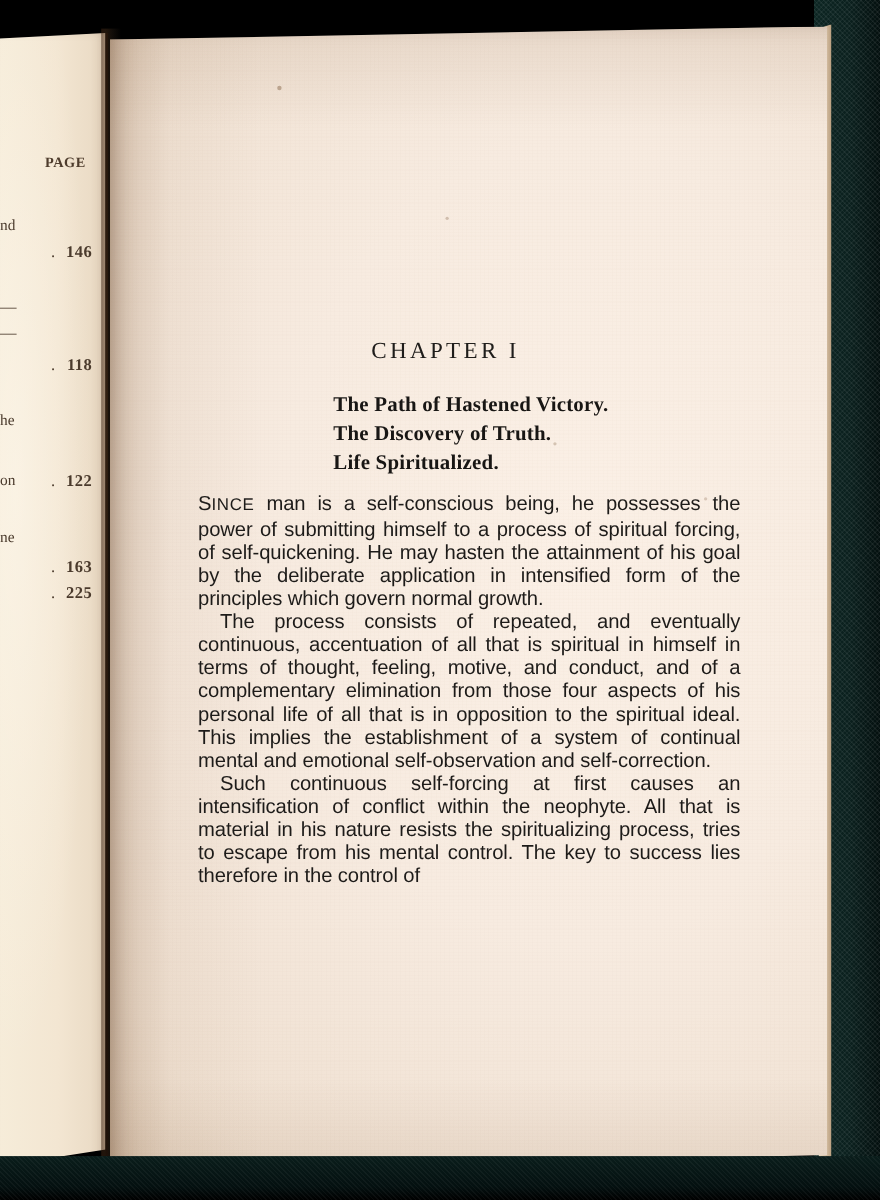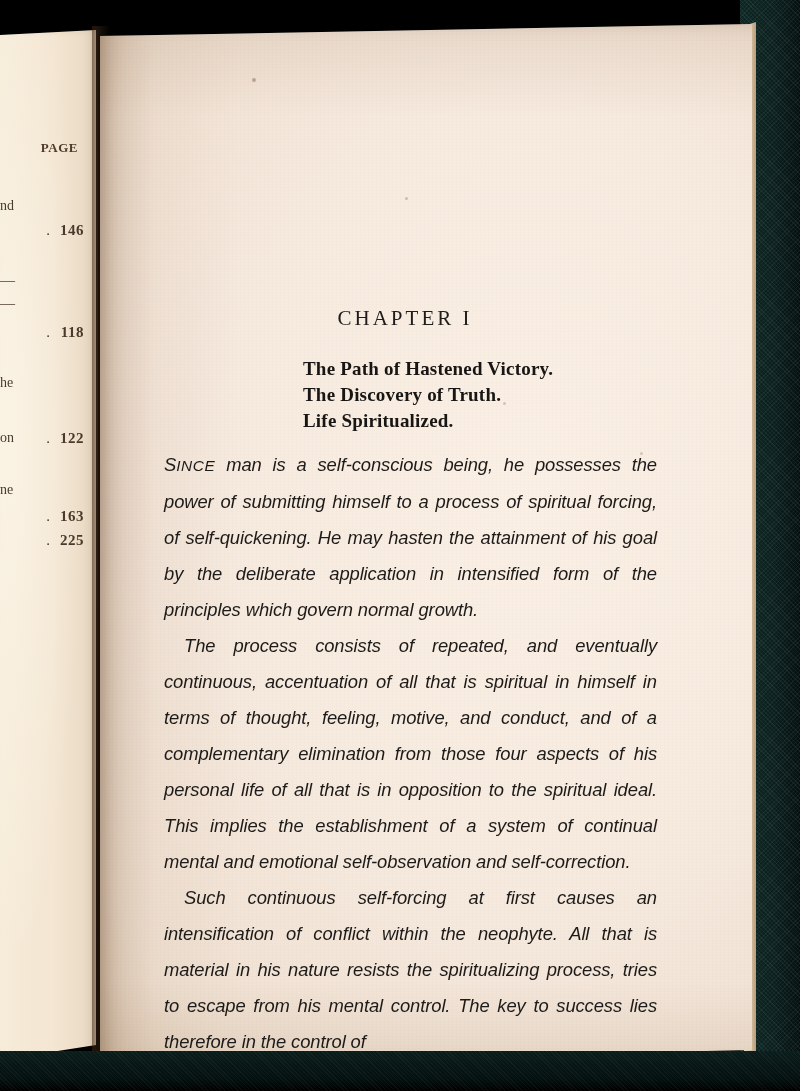--- a/index.html
+++ b/index.html
@@ -210,30 +210,29 @@
     font-weight: 700;
     font-size: 19px;
     line-height: 26px;
     color: #181614;
     letter-spacing: 0.2px;
   }
   .subtitles div { white-space: nowrap; margin-left: 40px; }
 
   .body-text {
     position: absolute;
-    left: 64px;
+    left: 80px;
     top: 423px;
     width: 493px;
     font-family: "Liberation Sans", sans-serif;
     font-size: 18.4px;
-    line-height: 36px;
+    line-height: 21px;
     color: #1d1b19;
     text-align: justify;
     letter-spacing: -0.1px;
-    font-style: italic;
   }
   .body-text p {
     margin: 0;
     text-indent: 20px;
     hyphens: manual;
   }
   .body-text p.first { text-indent: 0; }
   .smallcaps {
     font-variant: normal;
     font-size: 15.4px;

